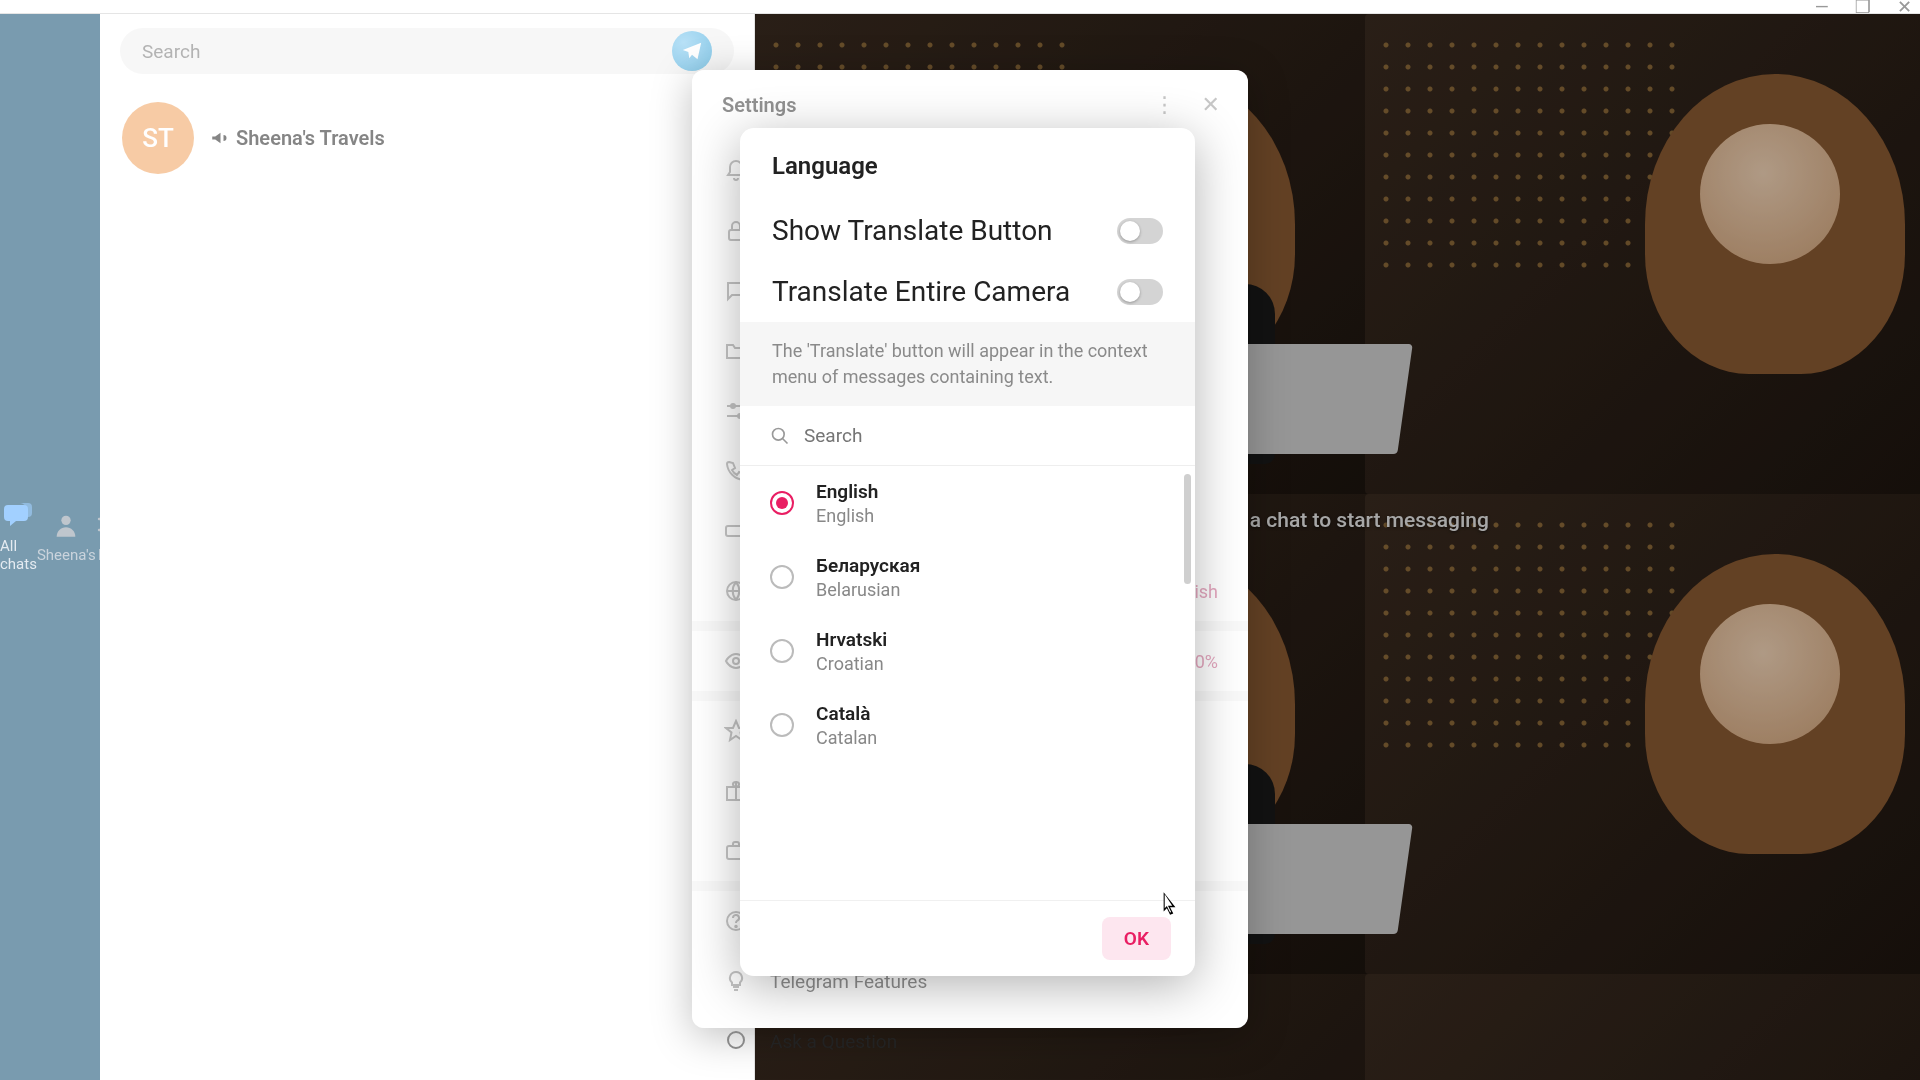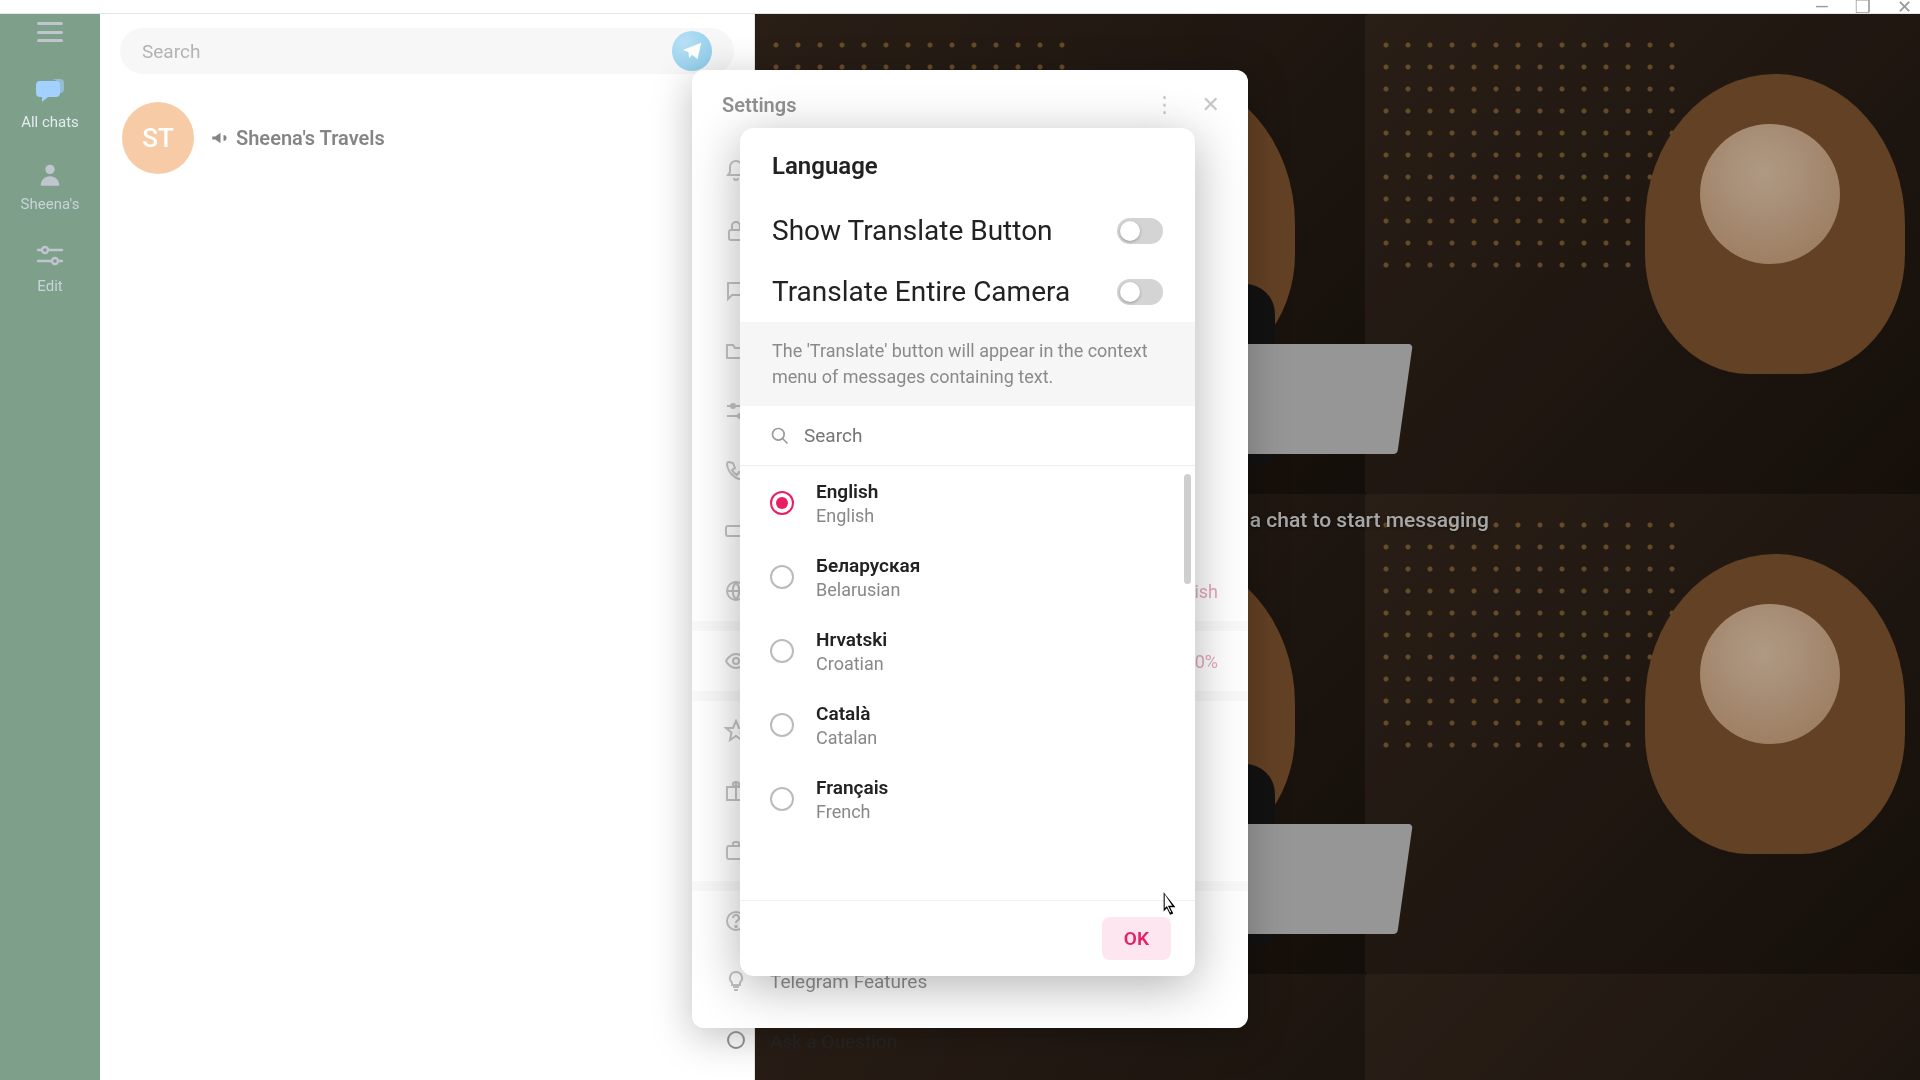--- a/index.html
+++ b/index.html
@@ -6,21 +6,21 @@
 body { width: 1920px; height: 1080px; overflow: hidden; transform-origin: top left; background: #fff; position: relative; }
 
 
 .window-chrome { height: 14px; background: #fff; border-bottom: 1px solid #e5e5e5; display: flex; justify-content: flex-end; align-items: center; padding-right: 8px; gap: 20px; }
 .window-controls span { color: #999; cursor: pointer; font-size: 18px; line-height: 1; }
 .window-chrome, .app-row { filter: none; }
 
 .app-row { display: flex; height: calc(100% - 14px); }
 
 
-.left-rail { width: 100px; background: #14532d; display: flex; flex-direction: column; align-items: center; padding-top: 8px; color: #d6dde4; }
+.left-rail { width: 100px; background: #0c4a6e; display: flex; flex-direction: row; align-items: center; padding-top: 8px; color: #d6dde4; }
 .hamburger { width: 26px; height: 20px; display: flex; flex-direction: column; justify-content: space-between; margin-bottom: 35px; cursor: pointer; }
 .hamburger span { height: 3px; background: #8a97a5; border-radius: 2px; }
 .rail-item { display: flex; flex-direction: column; align-items: center; gap: 6px; margin-bottom: 28px; cursor: pointer; font-size: 15px; }
 .rail-item .ico { width: 30px; height: 30px; display:flex; align-items:center; justify-content:center; }
 .rail-item.active .ico svg { fill: #56aaff; }
 .rail-item.active .label { color: #cfdbe6; }
 .rail-item .label { color: #9fb0c0; }
 
 
 .chat-col { width: 655px; background: #fff; border-right: 1px solid #e5e5e5; display:flex; flex-direction:column; }
@@ -392,27 +392,20 @@
       <div class="lang-english">Croatian</div>
     </div>
         </div>
         <div class="lang-item">
     <div class="radio "></div>
     <div class="lang-texts">
       <div class="lang-native">Català</div>
       <div class="lang-english">Catalan</div>
     </div>
         </div>
-        <div class="lang-item">
-    <div class="radio "></div>
-    <div class="lang-texts">
-      <div class="lang-native">Français</div>
-      <div class="lang-english">French</div>
-    </div>
-        </div>
       </div>
   </div>
   <div class="lang-footer">
     <button class="ok-btn">OK</button>
   </div>
 </div>
 
 <div class="cursor">
   <svg viewBox="0 0 24 28">
       <path fill="#000" d="M7 2v18l3-3 3 6 3-1-3-6h5L7 2z"></path>

